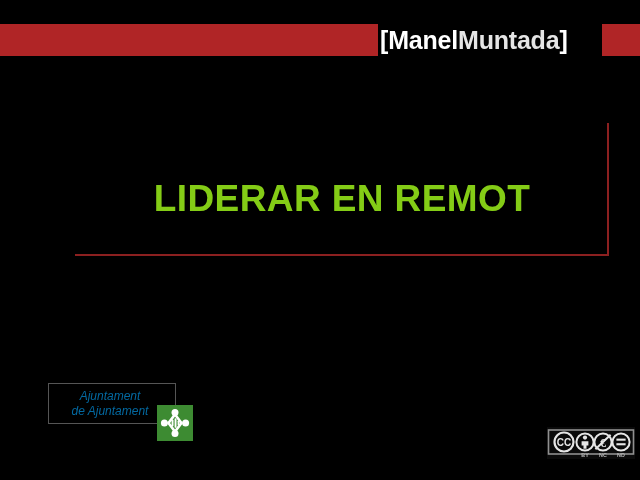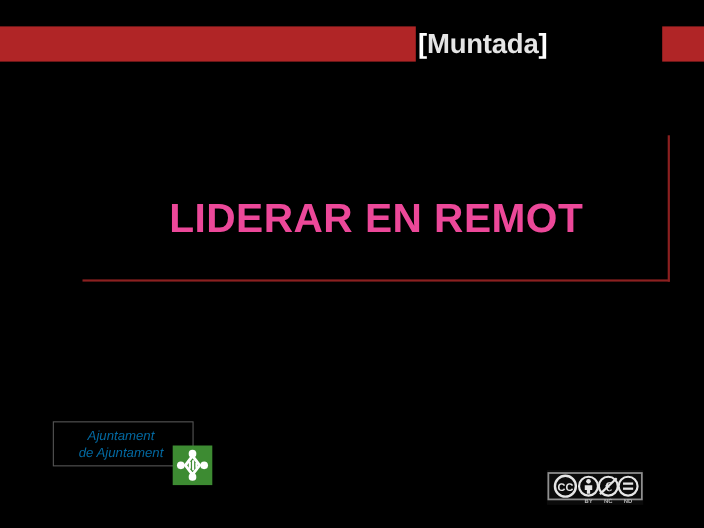--- a/index.html
+++ b/index.html
@@ -46,21 +46,21 @@
     left: 75px; top: 123px;
     width: 534px; height: 133px;
     border-right: 2px solid #8c2020;
     border-bottom: 2px solid #8c2020;
   }
   #title-text {
     position: absolute;
     left: 75px; top: 178px;
     width: 534px;
     text-align: center;
-    color: #ec4899;
+    color: #84cc16;
     font-size: 37px;
     font-weight: bold;
     letter-spacing: 0.4px;
     white-space: nowrap;
   }
 
   
   #logo-group {
     position: absolute;
     left: 48px; top: 383px;
@@ -88,37 +88,38 @@
     position: absolute;
     left: 109px; top: 22px;
     width: 36px; height: 36px;
     background: #3d8b32;
   }
   #logo-mark svg { display: block; }
 
   
   #cc-badge {
     position: absolute;
-    left: 497px; top: 427px;
+    left: 547px; top: 427px;
     width: 88px; height: 32px;
   }
   #cc-badge svg { display: block; }
 </style>
 </head>
 <body>
 
 <div id="slide">
 
   <div id="header-band">
     <div class="band-seg" id="band-left"></div>
     <div class="band-seg" id="band-right"></div>
   </div>
 
   <div id="brand">
     <span class="brand-bracket">[</span>
+      <span class="brand-first">Manel</span>
       <span class="brand-second">Muntada</span>
       <span class="brand-bracket">]</span>
   </div>
 
   <div id="title-frame"></div>
   <div id="title-text">LIDERAR EN REMOT</div>
 
   <div id="logo-group">
     <div id="logo-box">
       <div class="logo-line">Ajuntament</div>

